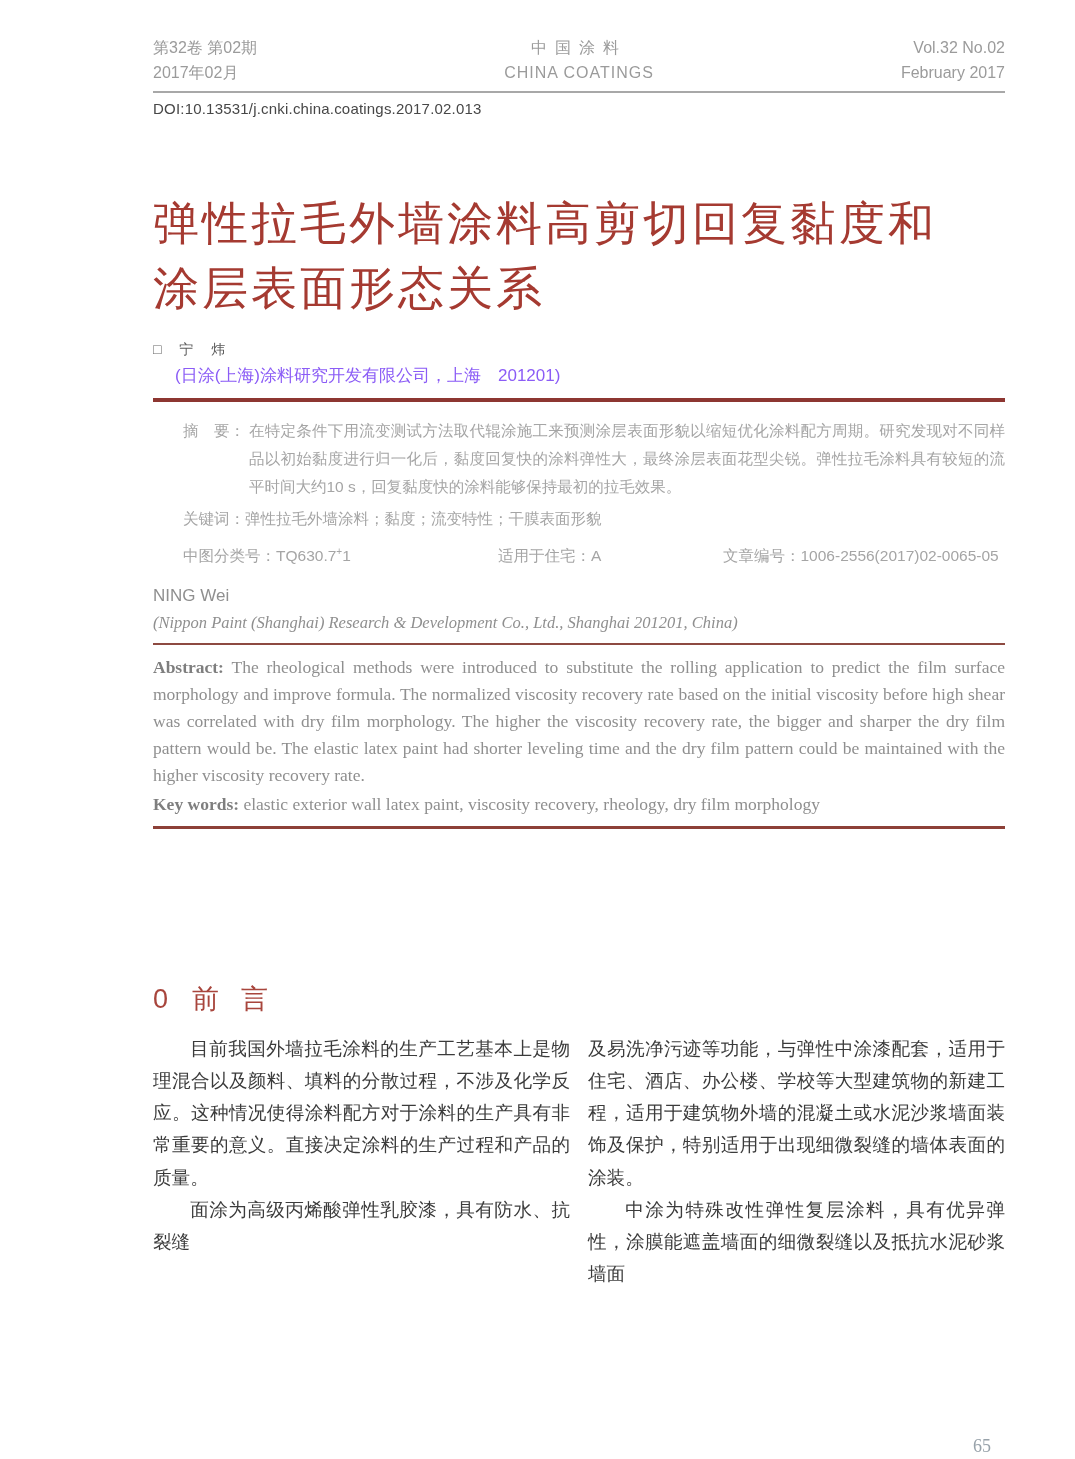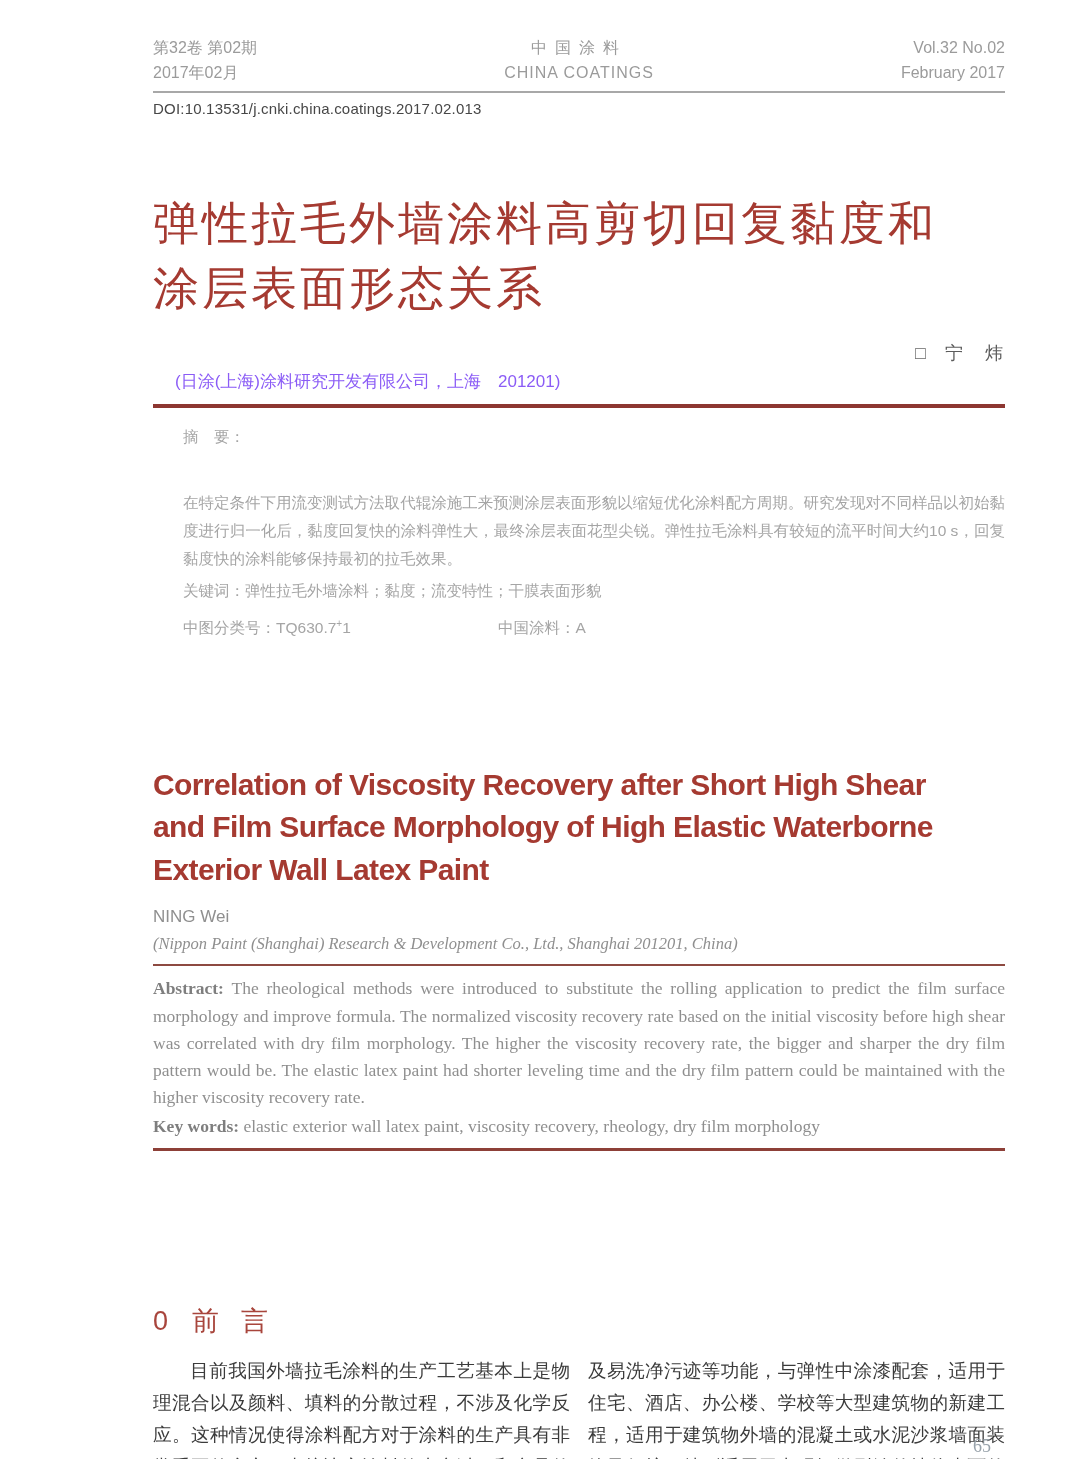--- a/index.html
+++ b/index.html
@@ -28,27 +28,27 @@
   .doi { margin-top:7px; font-size:15px; color:#474747; letter-spacing:0.2px; }
   
   .zh-title {
     margin-top:74px;
     font-size:46px; font-weight:normal; letter-spacing:3px;
     line-height:1.42;
     color:#a53a31;
     font-family:"Liberation Sans", sans-serif;
   }
   .zh-title .block { display:block; }
-  .author-row { margin-top:20px; font-size:18px; color:#5c5c5c; letter-spacing:2px;text-align:right; }
+  .author-row { margin-top:20px; font-size:14px; color:#5c5c5c; letter-spacing:2px; }
   .author-row .marker { margin-right:10px; color:#6a6a6a; }
   .zh-affil { margin-top:5px; margin-left:22px; font-size:17px; color:#8b5cf6; }
   .thick-rule { margin-top:11px; height:4px; background:#8d3631; }
   
   .zh-abstract { margin-top:15px; margin-left:30px; color:#a5a5a5; font-size:15.5px; line-height:1.8; }
-  .abs-row { display:flex;flex-direction:column; }
+  .abs-row { display:flex; }
   .abs-row .lbl { flex:0 0 66px; }
   .abs-row .txt { flex:1; text-align:justify; }
   .kw-row { margin-top:4px; }
   .class-row { display:flex; margin-top:9px; }
   .class-row .seg1 { flex:0 0 315px; }
   .class-row .seg2 { flex:0 0 225px; }
   .class-row .seg3 { flex:1; }
   sup.clc-sup { font-size:10px; }
   
   .en-title {
@@ -133,29 +133,25 @@
   <div class="zh-abstract">
     <div class="abs-row">
       <span class="lbl">摘　要：</span>
       <span class="txt">在特定条件下用流变测试方法取代辊涂施工来预测涂层表面形貌以缩短优化涂料配方周期。研究发现对不同样品以初始黏度进行归一化后，黏度回复快的涂料弹性大，最终涂层表面花型尖锐。弹性拉毛涂料具有较短的流平时间大约10 s，回复黏度快的涂料能够保持最初的拉毛效果。</span>
     </div>
     <div class="kw-row">
       <span>关键词：</span><span>弹性拉毛外墙涂料；黏度；流变特性；干膜表面形貌</span>
     </div>
     <div class="class-row">
       <span class="seg1"><span>中图分类号：</span><span>TQ630.7</span><sup class="clc-sup">+</sup><span>1</span></span>
-      <span class="seg2"><span>中国涂料：</span><span>A</span></span>
+      <span class="seg2"><span>适用于住宅：</span><span>A</span></span>
+      <span class="seg3"><span>文章编号：</span><span>1006-2556(2017)02-0065-05</span></span>
     </div>
   </div>
 
-  <div class="en-title">
-    <span class="block">Correlation of Viscosity Recovery after Short High Shear</span>
-    <span class="block">and Film Surface Morphology of High Elastic Waterborne</span>
-    <span class="block">Exterior Wall Latex Paint</span>
-  </div>
   <div class="en-author">NING Wei</div>
   <div class="en-affil">(Nippon Paint (Shanghai) Research &amp; Development Co., Ltd., Shanghai 201201, China)</div>
 
   <div class="thin-rule"></div>
 
   <div class="en-abstract">
     <div><b>Abstract:</b><span> The rheological methods were introduced to substitute the rolling application to predict the film surface morphology and improve formula. The normalized viscosity recovery rate based on the initial viscosity before high shear was correlated with dry film morphology. The higher the viscosity recovery rate, the bigger and sharper the dry film pattern would be. The elastic latex paint had shorter leveling time and the dry film pattern could be maintained with the higher viscosity recovery rate.</span></div>
     <div class="en-kw"><b>Key words:</b><span> elastic exterior wall latex paint, viscosity recovery, rheology, dry film morphology</span></div>
   </div>
 

